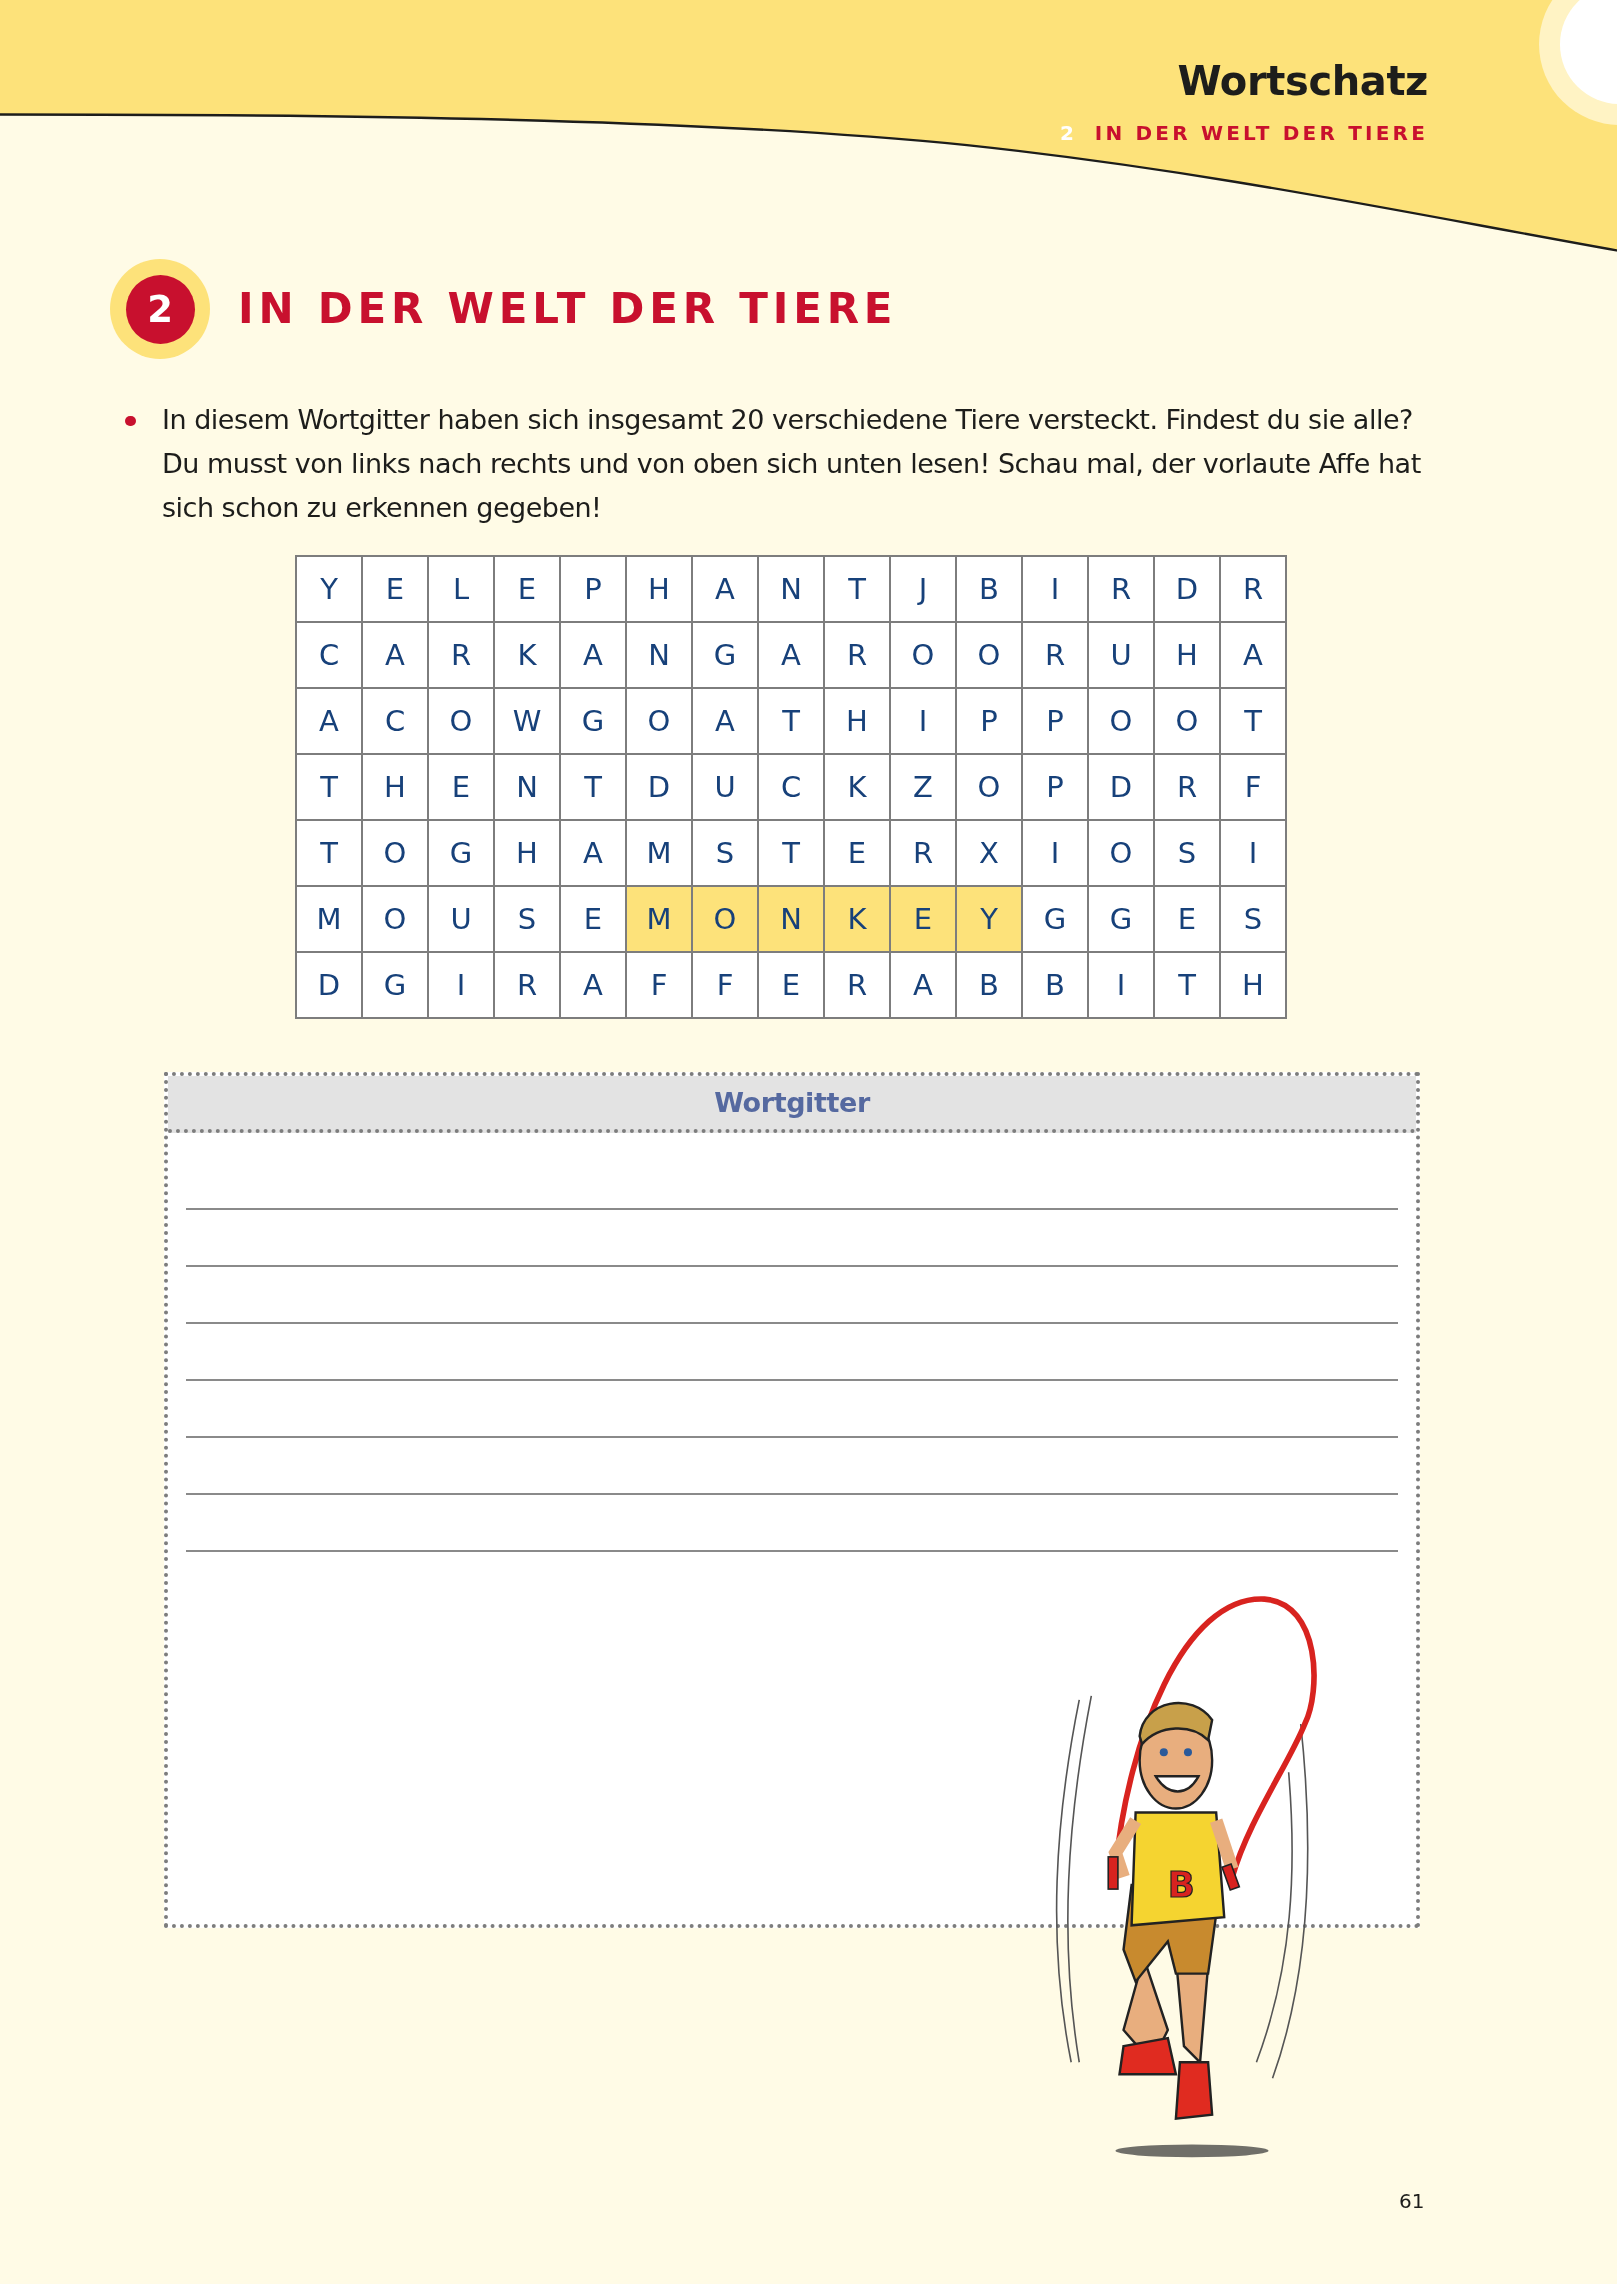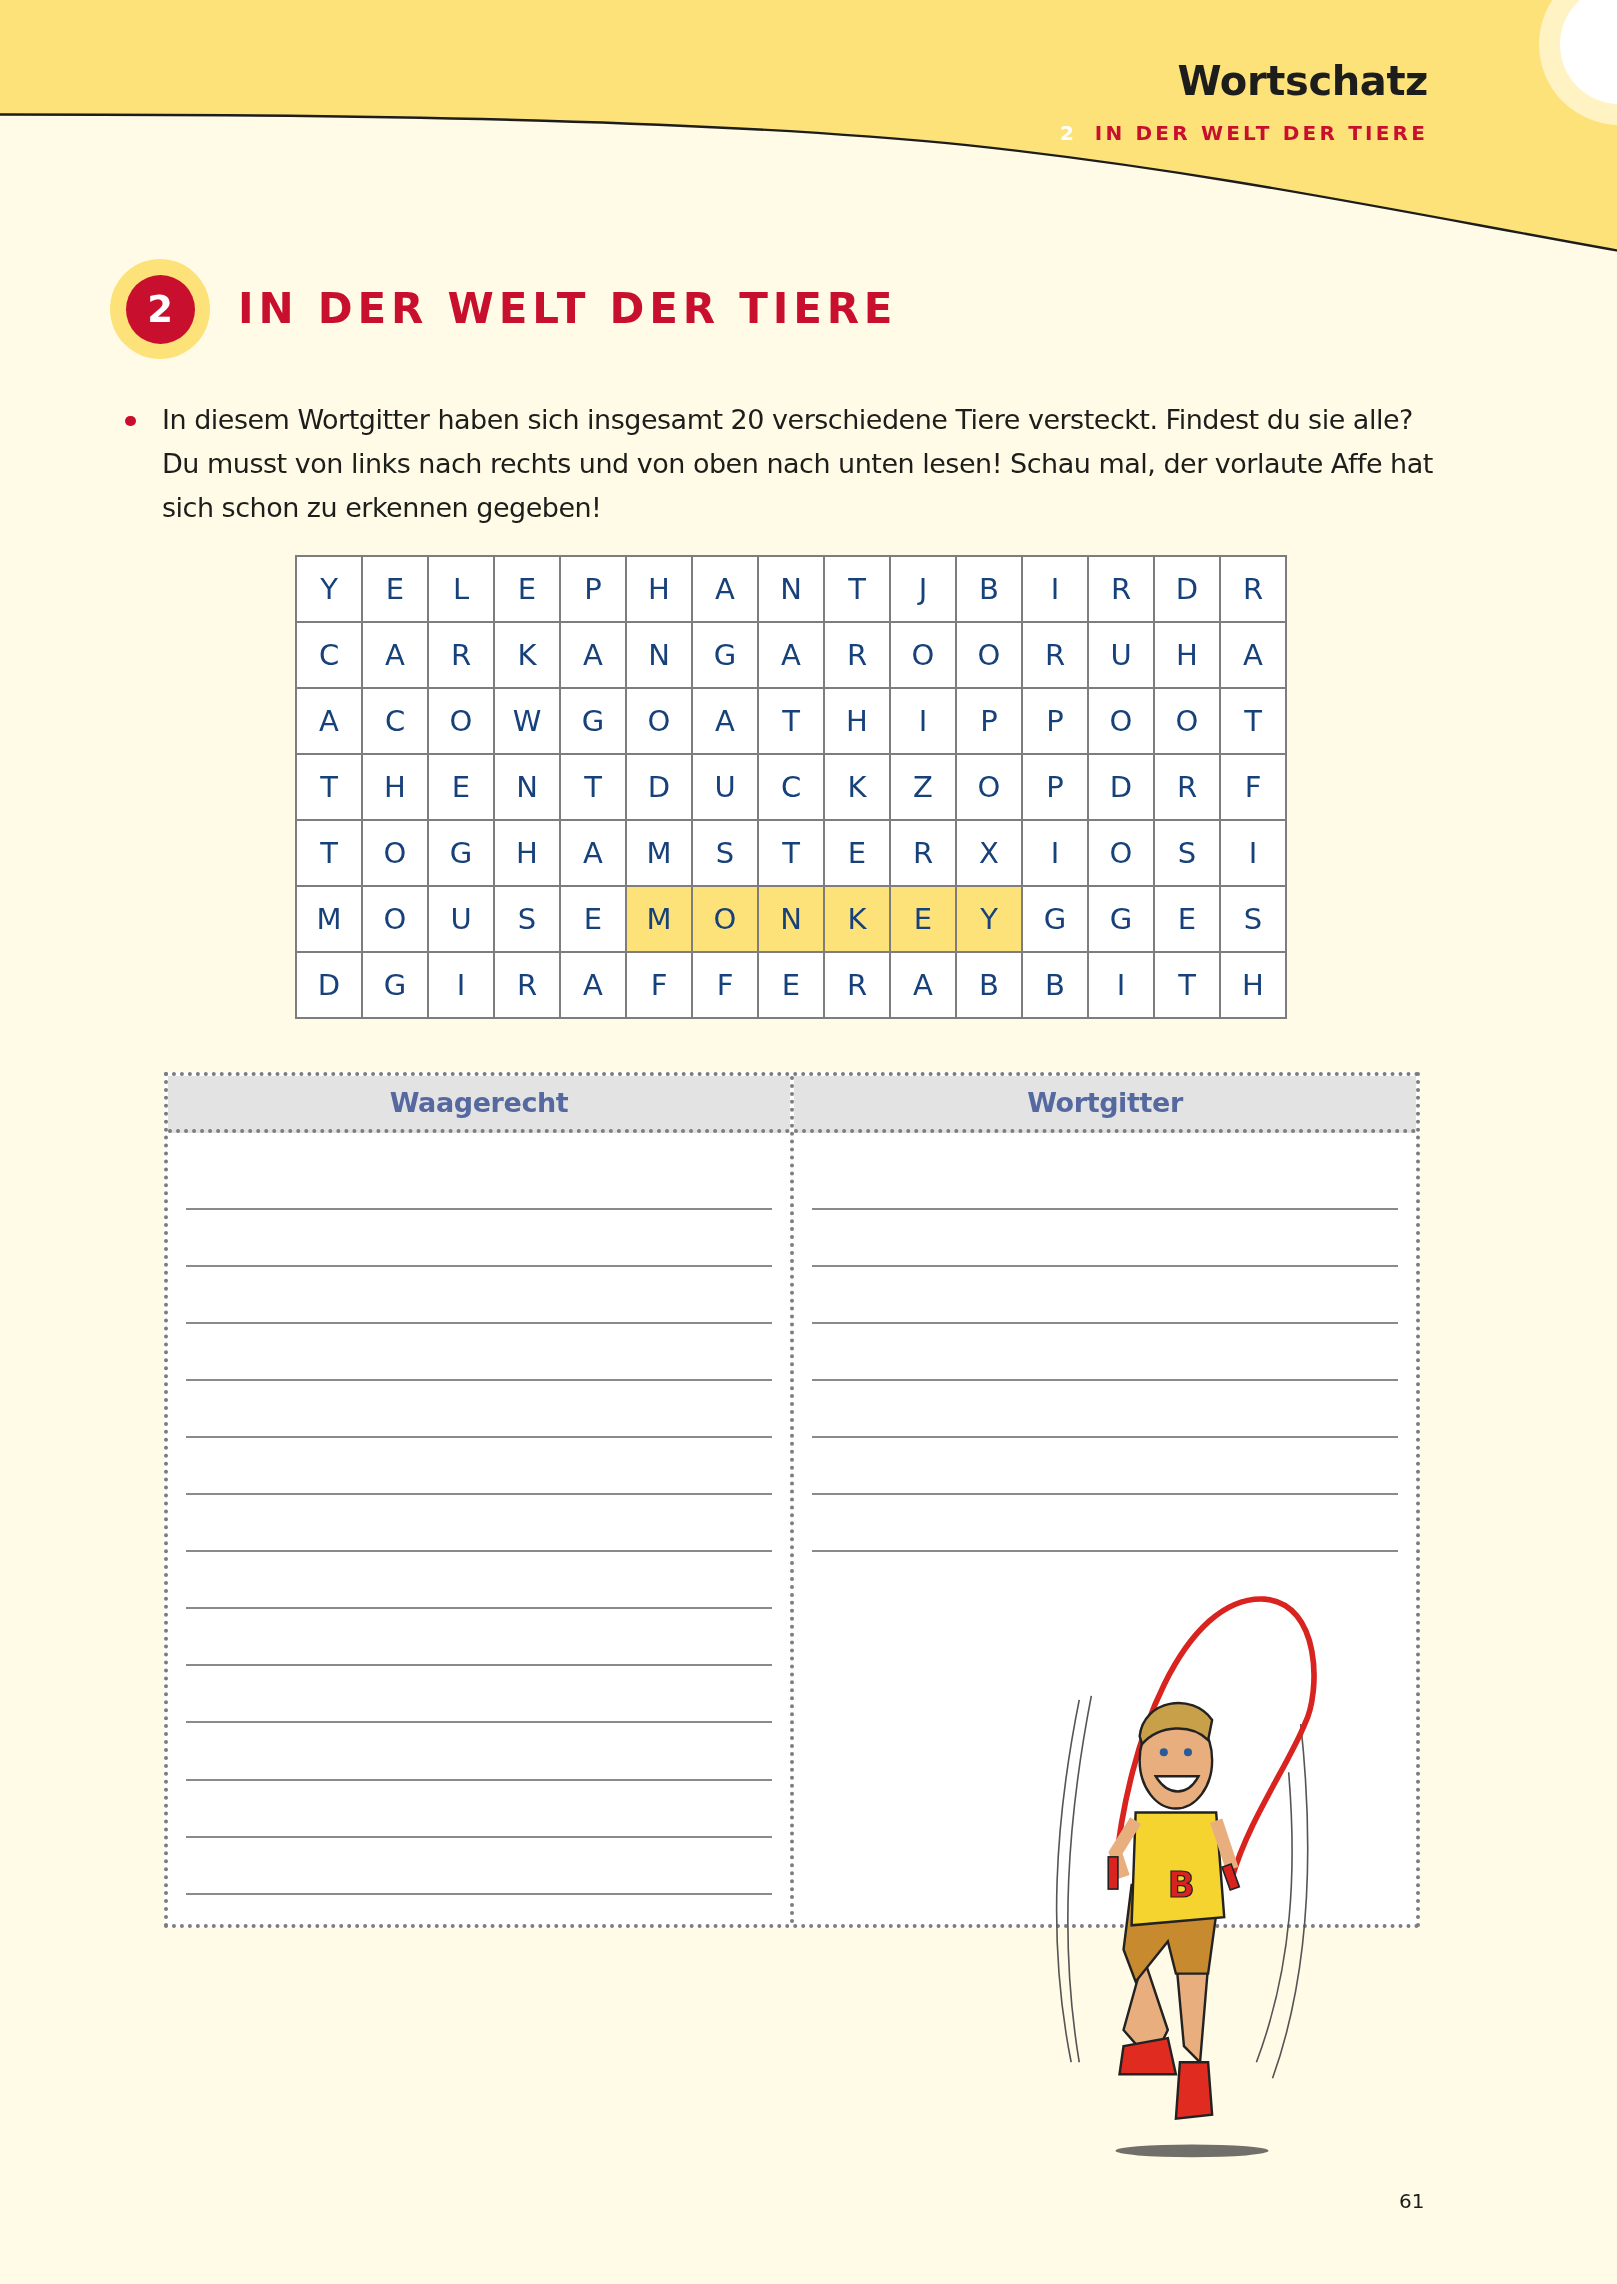--- a/index.html
+++ b/index.html
@@ -94,21 +94,21 @@
   <span>IN DER WELT DER TIERE</span>
 </div>
 
 <div class="section-badge">
   <div class="inner">2</div>
 </div>
 <div class="section-title">IN DER WELT DER TIERE</div>
 
 <div class="instructions">
   <span class="bullet"></span>
-  <span>In diesem Wortgitter haben sich insgesamt 20 verschiedene Tiere versteckt. Findest du sie alle? Du musst </span><b>von links nach rechts</b><span> und </span><b>von oben nach unten</b><span> lesen! Schau mal, der vorlaute Affe hat sich schon zu erkennen gegeben!</span>
+  <span>In diesem Wortgitter haben sich insgesamt 20 verschiedene Tiere versteckt. Findest du sie alle? Du musst </span><b>von links nach rechts</b><span> und </span><b>von oben sich unten</b><span> lesen! Schau mal, der vorlaute Affe hat sich schon zu erkennen gegeben!</span>
 </div>
 
 <table class="grid">
   <tbody id="grid-body">
       <tr>
         <td>Y</td>
         <td>E</td>
         <td>L</td>
         <td>E</td>
         <td>P</td>
@@ -222,38 +222,20 @@
         <td>B</td>
         <td>B</td>
         <td>I</td>
         <td>T</td>
         <td>H</td>
       </tr>
     </tbody>
 </table>
 
 <div class="answer-box">
-  <div class="answer-col left">
-    <div class="col-head">Waagerecht</div>
-    <div class="lines">
-        <div class="answer-line" style="top: 132px;"></div>
-        <div class="answer-line" style="top: 189px;"></div>
-        <div class="answer-line" style="top: 246px;"></div>
-        <div class="answer-line" style="top: 303px;"></div>
-        <div class="answer-line" style="top: 360px;"></div>
-        <div class="answer-line" style="top: 417px;"></div>
-        <div class="answer-line" style="top: 474px;"></div>
-        <div class="answer-line" style="top: 531px;"></div>
-        <div class="answer-line" style="top: 588px;"></div>
-        <div class="answer-line" style="top: 645px;"></div>
-        <div class="answer-line" style="top: 703px;"></div>
-        <div class="answer-line" style="top: 760px;"></div>
-        <div class="answer-line" style="top: 817px;"></div>
-      </div>
-  </div>
   <div class="answer-col right">
     <div class="col-head">Wortgitter</div>
     <div class="lines">
         <div class="answer-line" style="top: 132px;"></div>
         <div class="answer-line" style="top: 189px;"></div>
         <div class="answer-line" style="top: 246px;"></div>
         <div class="answer-line" style="top: 303px;"></div>
         <div class="answer-line" style="top: 360px;"></div>
         <div class="answer-line" style="top: 417px;"></div>
         <div class="answer-line" style="top: 474px;"></div>

